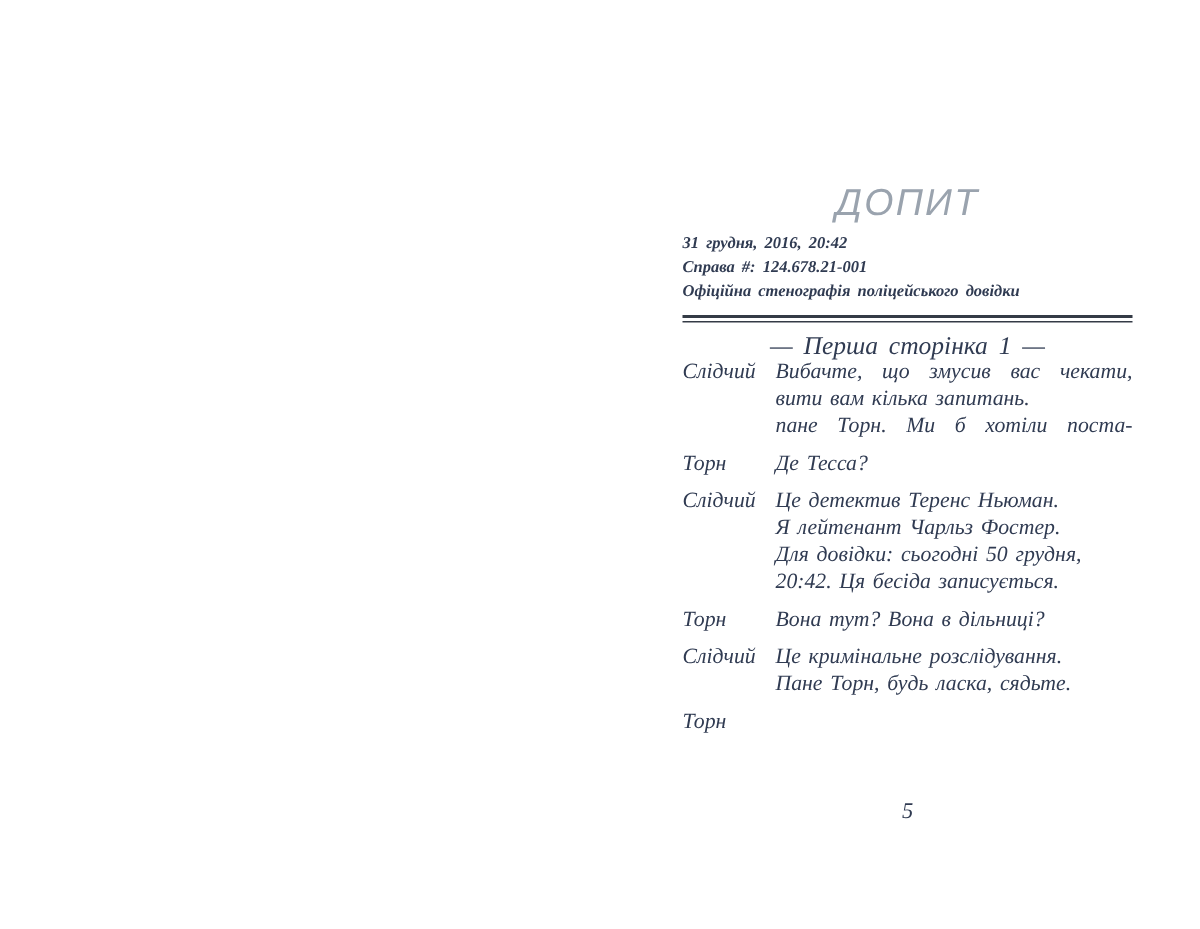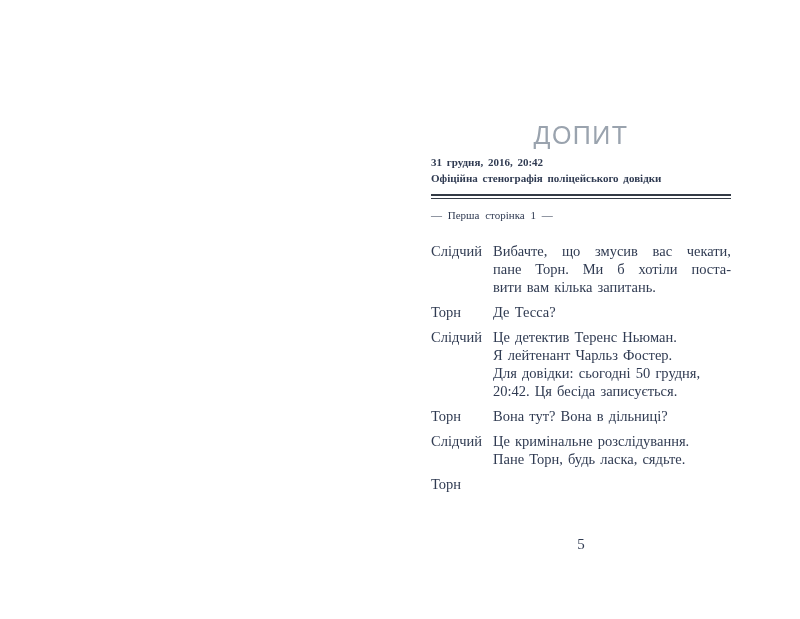--- a/index.html
+++ b/index.html
@@ -11,24 +11,25 @@
     position: relative;
     width: 800px;
     height: 619px;
     background: var(--paper, #ffffff);
     overflow: hidden;
     font-family: "Liberation Serif", serif;
   }
   
   .page-column {
     position: absolute;
-    left: 431px;
+    left: 455px;
     top: 0;
     width: 300px;
     color: var(--ink, #303b52);
+    font-style: italic;
   }
   .chapter-title {
     margin-top: 124px;
     text-align: center;
     font-family: "Liberation Sans", sans-serif;
     font-size: 25px;
     line-height: 23px;
     letter-spacing: 1.5px;
     color: var(--title, #9aa3ae);
     white-space: nowrap;
@@ -44,27 +45,28 @@
     white-space: nowrap;
   }
   .double-rule {
     margin-top: 8px;
     height: 2px; 
     border-top: 2px solid var(--rule, #343b46);
     border-bottom: 1px solid var(--rule, #343b46);
   }
   .section-label {
     margin-top: 8px;
-    font-size: 11px;
+    text-align: center;
+    font-size: 17px;
     line-height: 16px;
     word-spacing: 3px;
     white-space: nowrap;
   }
   .dialogue {
-    margin-top: 19px;
+    margin-top: 0;
     font-size: 14.5px;
   }
   .para {
     display: flex;
     margin-bottom: 7px;
   }
   .speaker {
     flex: none;
     width: 62px;
     line-height: 18px;
@@ -96,34 +98,35 @@
 
 <div class="canvas">
   <div class="page-column">
 
     <div class="chapter-title">
       <div>ДОПИТ</div>
     </div>
 
     <div class="case-meta">
       <div>31 грудня, 2016, 20:42</div>
+      <div>Справа #: 124.678.21-001</div>
       <div>Офіційна стенографія поліцейського довідки</div>
     </div>
 
     <div class="double-rule"></div>
 
     <div class="section-label">— Перша сторінка 1 —</div>
 
     <div class="dialogue" id="dialogue">
   <div class="para">
     <div class="speaker">Слідчий</div>
     <div class="lines">
             <div class="line fill">Вибачте, що змусив вас чекати,</div>
+            <div class="line">вити вам кілька запитань.</div>
             <div class="line fill">пане Торн. Ми б хотіли поста-</div>
-            <div class="line">вити вам кілька запитань.</div>
           </div>
   </div>
 
   <div class="para">
     <div class="speaker">Торн</div>
     <div class="lines">
             <div class="line">Де Тесса?</div>
           </div>
   </div>
 

